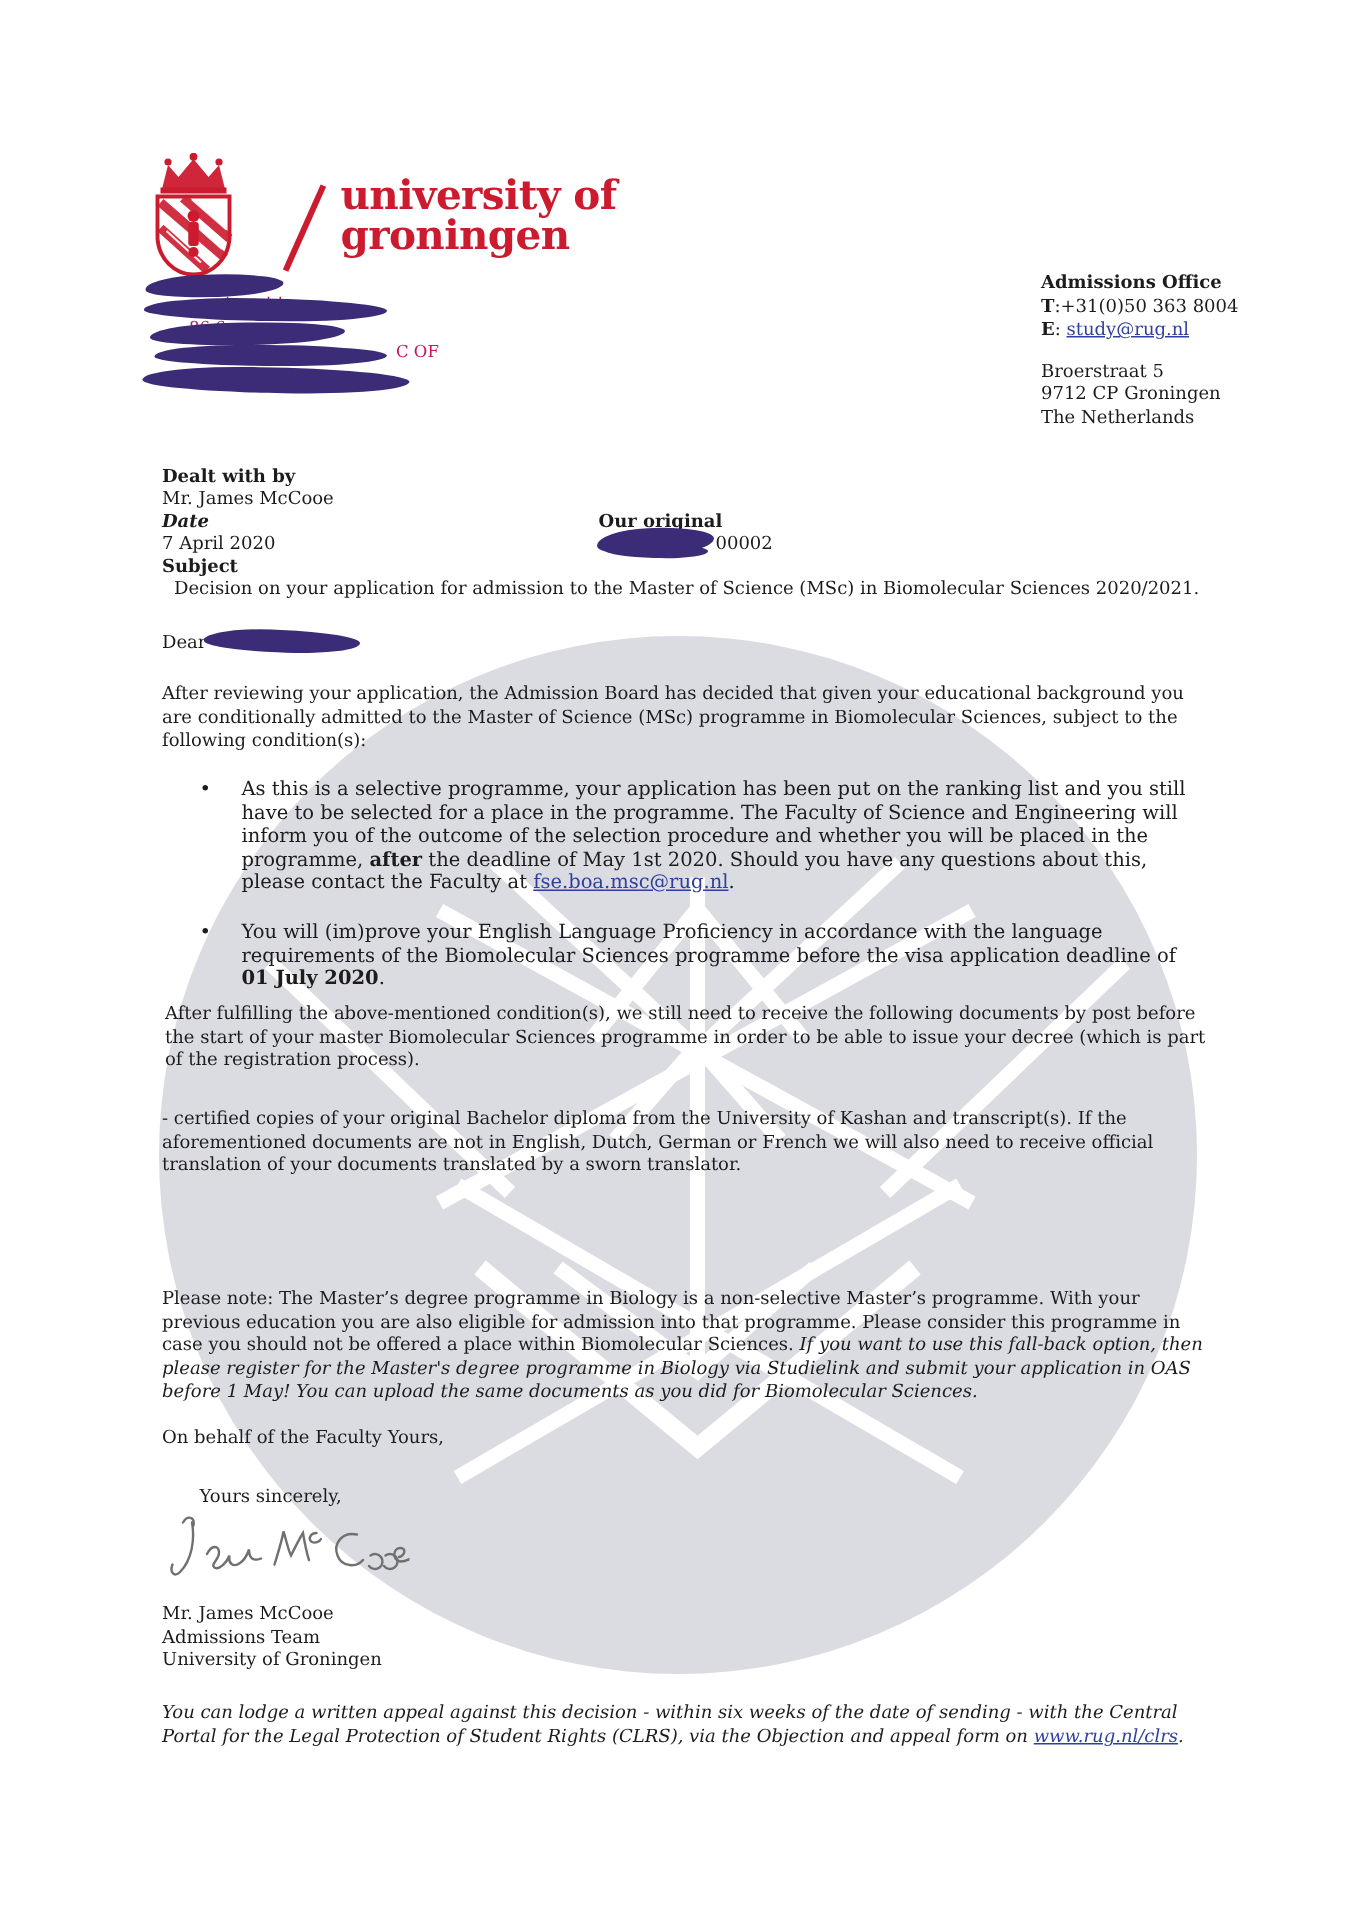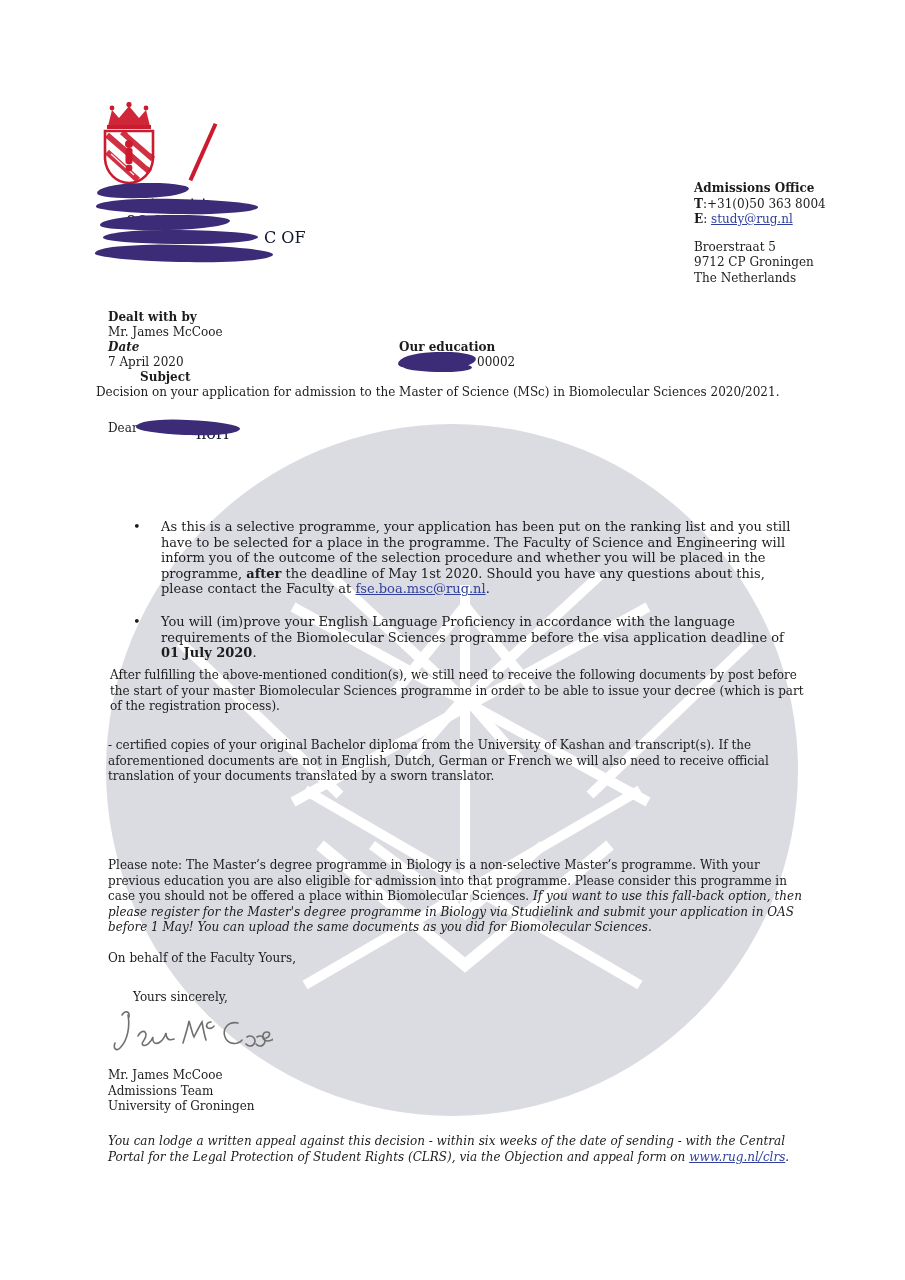--- a/index.html
+++ b/index.html
@@ -8,21 +8,21 @@
   .abs{position:absolute;}
   .txt{font-size:12px;line-height:15.5px;}
   .b{font-weight:bold;}
   .i{font-style:italic;}
   a.lnk{color:#2e3f9e;text-decoration:underline;cursor:pointer;}
   .nowrap{white-space:nowrap;}
   #watermark{position:absolute;left:0;top:0;z-index:0;}
   .layer{position:absolute;left:0;top:0;z-index:1;width:905px;height:1280px;}
   .redact{position:absolute;background:#3c2b76;z-index:3;
           border-radius:46% 54% 50% 50% / 62% 48% 58% 42%;}
-  .peek{position:absolute;z-index:2;font-size:16px;color:#0f172a;}
+  .peek{position:absolute;z-index:2;font-size:11px;color:#be185d;}
   .brand{color:#cc1b2e;font-weight:bold;font-size:27px;line-height:27px;letter-spacing:-0.4px;}
   .slash{position:absolute;width:3.6px;height:62px;background:#cc1b2e;transform:rotate(24deg);}
   .bullet-row{position:absolute;display:flex;}
   .bullet-glyph{width:28px;font-size:13px;line-height:15.5px;}
   .bullet-text{width:642px;font-size:13px;line-height:15.5px;}
 </style>
 </head>
 <body>
 
 <svg id="watermark" width="905" height="1280" viewBox="0 0 905 1280">
@@ -64,20 +64,24 @@
         <path d="M13 52 L36 73"></path>
         <path d="M30 31 L53 51"></path>
     </g>
     <g fill="#cc1b2e">
       <circle cx="31" cy="42" r="4"></circle>
         <rect x="27.5" y="46" width="7" height="16" rx="2"></rect>
       <circle cx="31" cy="66" r="3.4"></circle>
     </g>
   </svg>
   <div class="slash" style="left:201px;top:121px;"></div>
+  <div class="abs brand" style="left:227px;top:117px;">
+    <div>university of</div>
+    <div>groningen</div>
+  </div>
 
   <div class="peek" style="left:150px;top:195px;">ton st ts</div>
   <div class="peek" style="left:126px;top:212px;">86 6</div>
   <div class="peek" style="left:264px;top:228px;">C OF</div>
   <div class="redact" style="left:97px;top:183px;width:92px;height:15px;transform:rotate(-1.5deg);"></div>
   <div class="redact" style="left:96px;top:199px;width:162px;height:15px;transform:rotate(1deg);"></div>
   <div class="redact" style="left:100px;top:215px;width:130px;height:15px;transform:rotate(-1deg);"></div>
   <div class="redact" style="left:103px;top:230px;width:155px;height:14px;transform:rotate(0.5deg);"></div>
   <div class="redact" style="left:95px;top:245px;width:178px;height:17px;transform:rotate(1.2deg);"></div>
 
@@ -87,32 +91,33 @@
     <div><span class="b">E</span><span>: </span><a class="lnk">study@rug.nl</a></div>
     <div style="height:12px;"></div>
     <div>Broerstraat 5</div>
     <div>9712 CP Groningen</div>
     <div>The Netherlands</div>
   </div>
 
   <div class="abs txt b" style="left:108px;top:310px;">Dealt with by</div>
   <div class="abs txt" style="left:108px;top:325px;">Mr. James McCooe</div>
   <div class="abs txt b" style="left:108px;top:340px;font-style:italic;">Date</div>
-  <div class="abs txt b" style="left:399px;top:340px;">Our education</div>
+  <div class="abs txt b" style="left:399px;top:340px;">Our original</div>
   <div class="abs txt" style="left:108px;top:355px;">7 April 2020</div>
   <div class="redact" style="left:398px;top:352px;width:78px;height:18px;transform:rotate(-2deg);"></div>
   <div class="redact" style="left:404px;top:362px;width:68px;height:10px;transform:rotate(1.5deg);"></div>
   <div class="abs txt" style="left:477px;top:355px;">00002</div>
-  <div class="abs txt b" style="left:108px;top:370px;margin-left:32px;">Subject</div>
-  <div class="abs txt nowrap" style="left:96px;top:385px;">Decision on your application for admission to the Master of Science (MSc) in Biomolecular Sciences 2020/2021.</div>
+  <div class="abs txt b" style="left:108px;top:370px;">Subject</div>
+  <div class="abs txt nowrap" style="left:116px;top:385px;">Decision on your application for admission to the Master of Science (MSc) in Biomolecular Sciences 2020/2021.</div>
 
   <div class="abs txt" style="left:108px;top:421px;">Dear</div>
   <div class="peek" style="left:196px;top:424px;">hori</div>
   <div class="redact" style="left:136px;top:420px;width:104px;height:15px;transform:rotate(2.2deg);"></div>
 
+  <div class="abs txt" style="left:108px;top:455px;width:700px;">After reviewing your application, the Admission Board has decided that given your educational background you are conditionally admitted to the Master of Science (MSc) programme in Biomolecular Sciences, subject to the following condition(s):</div>
 
   <div class="bullet-row" style="left:133px;top:519px;">
     <span class="bullet-glyph">•</span>
     <div class="bullet-text"><span>As this is a selective programme, your application has been put on the ranking list and you still have to be selected for a place in the programme. The Faculty of Science and Engineering will inform you of the outcome of the selection procedure and whether you will be placed in the programme, </span><span class="b">after</span><span> the deadline of May 1st 2020. Should you have any questions about this, please contact the Faculty at </span><a class="lnk">fse.boa.msc@rug.nl</a><span>.</span></div>
   </div>
 
   <div class="bullet-row" style="left:133px;top:614px;">
     <span class="bullet-glyph">•</span>
     <div class="bullet-text"><span>You will (im)prove your English Language Proficiency in accordance with the language requirements of the Biomolecular Sciences programme before the visa application deadline of </span><span class="b">01 July 2020</span><span>.</span></div>
   </div>

